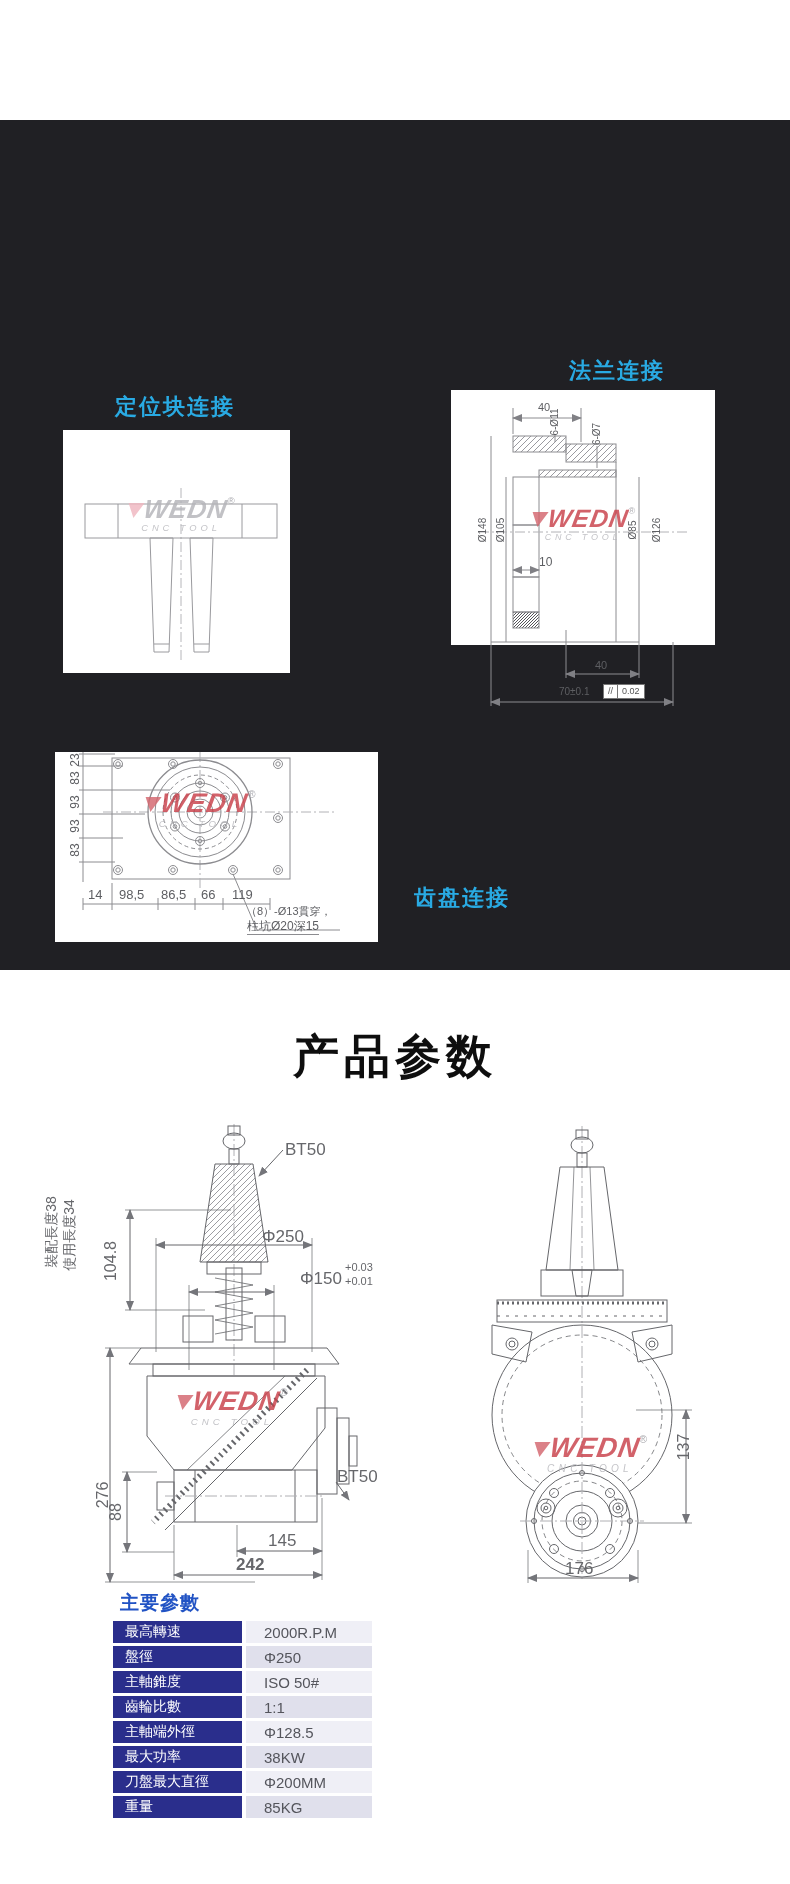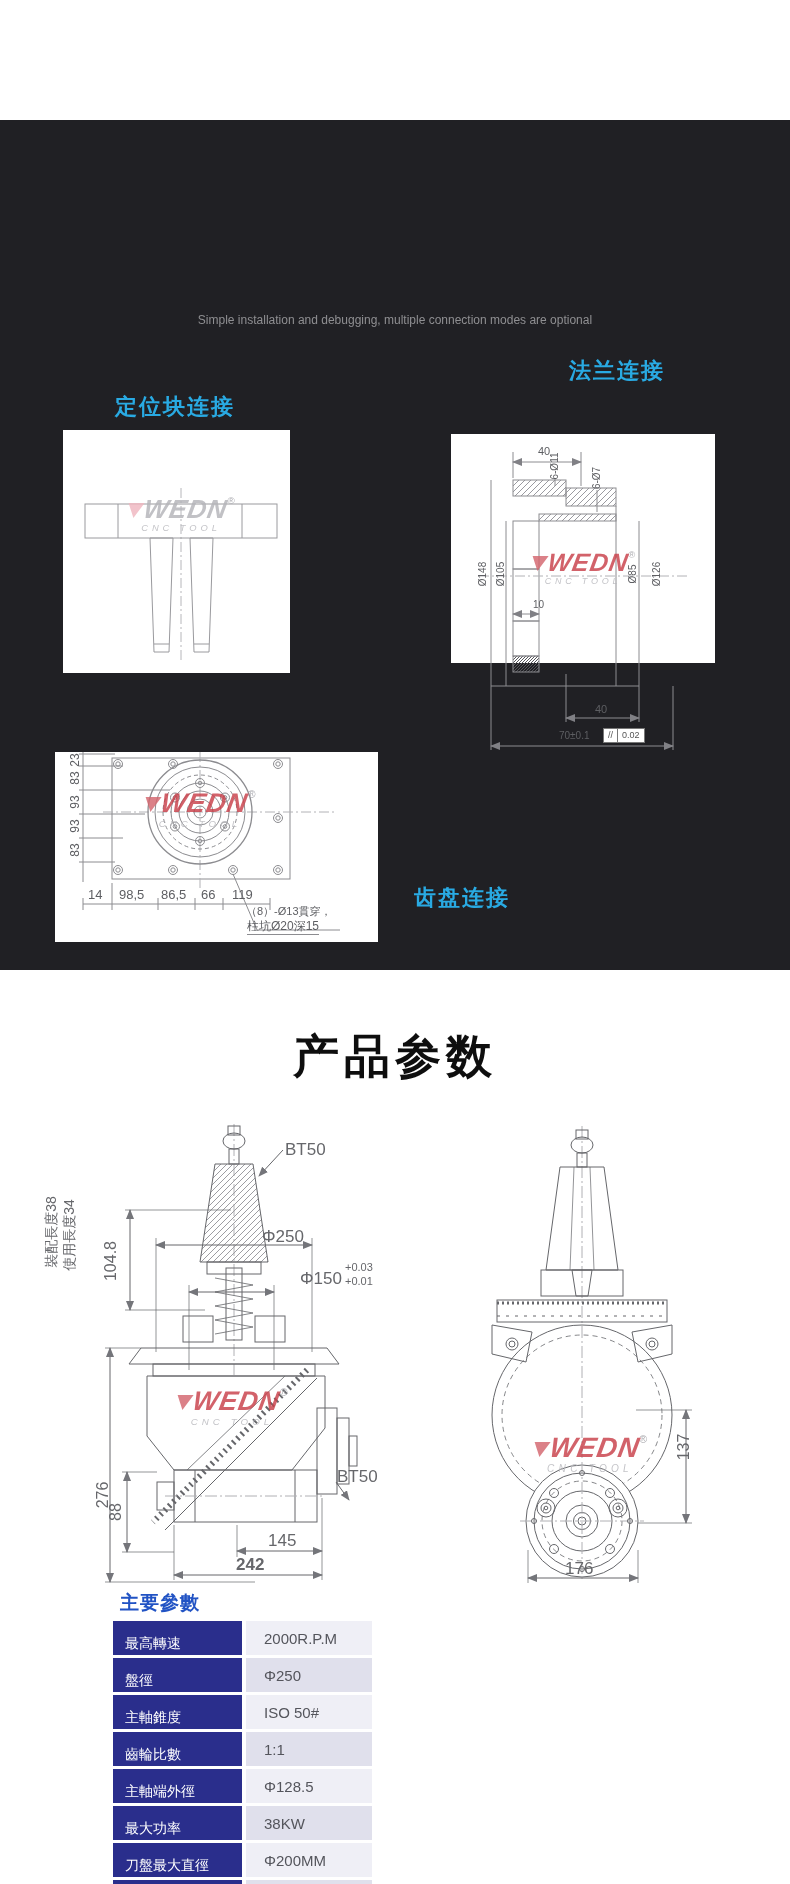--- a/index.html
+++ b/index.html
@@ -50,32 +50,31 @@
   .specs{position:absolute;left:0;top:970px;width:790px;height:718px;background:#fff;}
   .specs-title{position:absolute;top:56px;left:0;width:100%;text-align:center;
         font-size:46px;font-weight:bold;color:#0e0e0e;letter-spacing:5px;}
   .draw-area{position:absolute;left:0;top:150px;width:790px;height:480px;}
   .draw-area .dim{color:#66676b;}
   .params-title{position:absolute;left:120px;top:620px;font-size:19px;font-weight:bold;
         color:#2153c4;letter-spacing:1px;}
   .spec-table{position:absolute;left:109px;top:648px;border-collapse:separate;
         border-spacing:4px 3px;}
   .spec-table td{height:22px;vertical-align:middle;}
-  .spec-table td.k{width:117px;padding:12px 0 0 12px;background:#2a2e8c;color:#fff;font-size:14px;}
+  .spec-table td.k{width:117px;padding:0 0 0 12px;background:#2a2e8c;color:#fff;font-size:14px;}
   .spec-table td.v{width:108px;padding:0 0 0 18px;background:#efeff6;color:#54555c;font-size:15px;}
   .spec-table tr:nth-child(even) td.v{background:#e0e0ec;}
 </style>
 </head>
 <body>
 
 <div class="page">
 
 
   <section class="apps">
-    <div class="apps-sub-en">Simple installation and debugging, multiple connection modes are optional</div>
 
     <div class="conn-label" style="left:115px;top:272px;">定位块连接</div>
     <div class="conn-label" style="left:521px;top:236px;margin-left:48px;">法兰连接</div>
     <div class="conn-label" style="left:414px;top:747px;margin-top:16px;">齿盘连接</div>
 
     <div class="draw-box" style="left:63px;top:310px;width:227px;height:243px;">
       <svg width="227" height="243" viewBox="0 0 227 243">
         <g stroke="#9a9a9e" stroke-width="1" fill="none">
           <line x1="118" y1="58" x2="118" y2="232" stroke="#b6b6ba" stroke-dasharray="10 3 2 3"></line>
           <rect x="22" y="74" width="192" height="34"></rect>
@@ -86,21 +85,21 @@
           <line x1="91" y1="214" x2="106" y2="214"></line>
           <line x1="131" y1="214" x2="146" y2="214"></line>
         </g>
       </svg>
       <div class="wedn gray" style="left:55px;top:66px;width:126px;font-size:26px;">
         <div class="row"><span class="tri"></span><span class="name">WEDN</span><span class="reg">®</span></div>
         <div class="sub">CNC TOOL</div>
       </div>
     </div>
 
-    <div class="draw-box" style="left:451px;top:270px;width:264px;height:229px;margin-top:44px;">
+    <div class="draw-box" style="left:451px;top:270px;width:264px;height:255px;">
       <svg width="264" height="321" viewBox="0 0 264 321">
         <defs>
           <pattern id="h2" patternUnits="userSpaceOnUse" width="6" height="6">
             <path d="M0,6 L6,0" stroke="#9a9aa0" stroke-width="1"></path>
           </pattern>
           <pattern id="h2d" patternUnits="userSpaceOnUse" width="3" height="3">
             <path d="M0,3 L3,0" stroke="#55555a" stroke-width="1"></path>
           </pattern>
           <marker id="a2" markerWidth="10" markerHeight="8" refX="9" refY="4" orient="auto-start-reverse">
             <path d="M0,0 L10,4 L0,8 Z" fill="#808085"></path>
@@ -134,21 +133,21 @@
           <line x1="40" y1="312" x2="222" y2="312" marker-start="url(#a2)" marker-end="url(#a2)"></line>
         </g>
       </svg>
       <div class="dim" style="left:87px;top:12px;font-size:11px;">40</div>
       <div class="dim rot" style="left:104px;top:32px;font-size:10px;">6-Ø11</div>
       <div class="dim rot" style="left:146px;top:44px;font-size:10px;">6-Ø7</div>
       <div class="dim rot" style="left:32px;top:140px;font-size:10px;">Ø148</div>
       <div class="dim rot" style="left:50px;top:140px;font-size:10px;">Ø105</div>
       <div class="dim rot" style="left:182px;top:140px;font-size:10px;">Ø85</div>
       <div class="dim rot" style="left:206px;top:140px;font-size:10px;">Ø126</div>
-      <div class="dim" style="left:82px;top:166px;font-size:10px;">10</div>
+      <div class="dim" style="left:88px;top:166px;font-size:12px;">10</div>
       <div class="dim" style="left:144px;top:270px;font-size:11px;">40</div>
       <div class="dim" style="left:108px;top:297px;font-size:10px;">70±0.1</div>
       <div class="tolbox" style="left:152px;top:294px;">
         <span>//</span>
         <span>0.02</span>
       </div>
       <div class="wedn red" style="left:70px;top:116px;width:124px;font-size:25px;">
         <div class="row"><span class="tri"></span><span class="name">WEDN</span><span class="reg">®</span></div>
         <div class="sub">CNC TOOL</div>
       </div>

